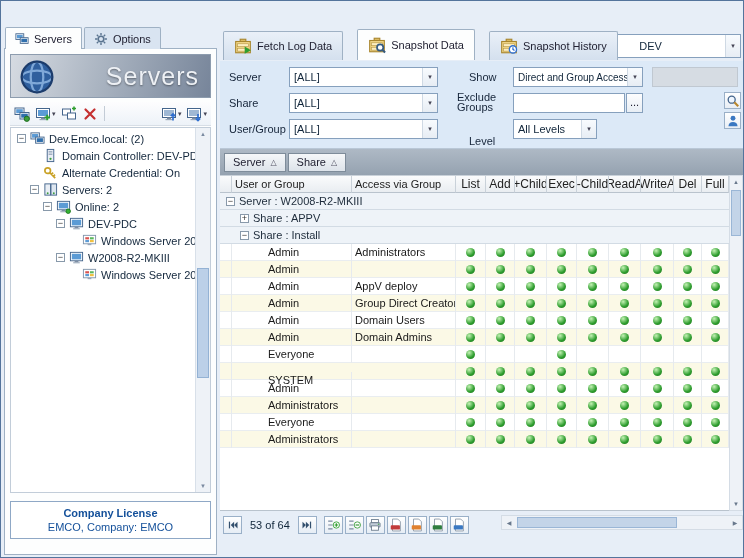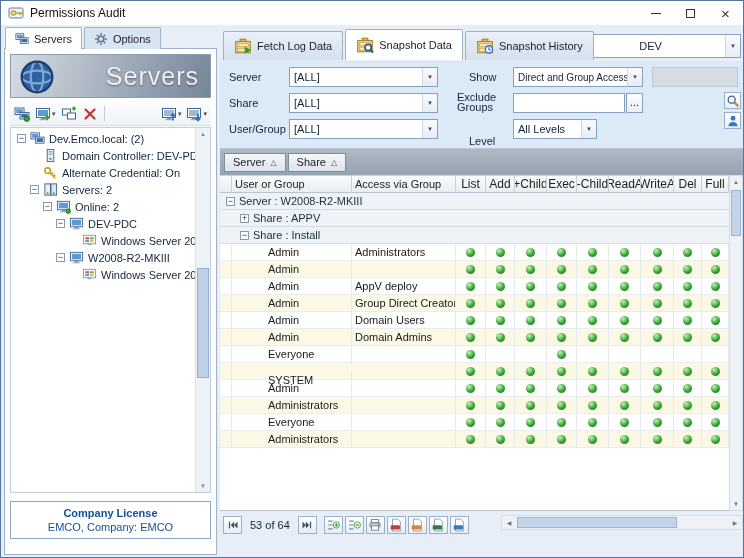--- a/index.html
+++ b/index.html
@@ -47,21 +47,21 @@
   .tree-thumb { position:absolute; left:1px; top:140px; width:12px; height:110px; background:#bcd0e8; border:1px solid #94b2d4; }
 
   .license { position:absolute; left:5px; top:452px; width:201px; height:38px; border:1px solid #8fa8c6; background:#fff; display:flex; flex-direction:column; align-items:center; justify-content:center; gap:2px; }
   .license .l1 { color:#14509a; font-weight:bold; }
   .license .l2 { color:#14509a; }
 
   .splitter { position:absolute; left:216px; top:26px; width:3px; height:526px; }
 
   
   .right-tabs { position:absolute; left:222px; top:28px; display:flex; align-items:flex-end; z-index:3; }
-  .rtab { height:29px; display:flex; align-items:center; gap:5px; padding:0 10px; border:1px solid #9fb1c4; border-bottom:none; border-radius:2px 2px 0 0; background:linear-gradient(#eaf0f8,#d4e0ee); margin-right:2px; color:#223; }
+  .rtab { height:29px; display:flex; align-items:center; gap:5px; padding:0 10px; border:1px solid #9fb1c4; border-bottom:none; border-radius:2px 2px 0 0; background:linear-gradient(#eaf0f8,#d4e0ee); margin-right:14px; color:#223; }
   .rtab.active { background:#fdfefe; height:31px; }
 
   .combo { position:absolute; height:20px; background:#fff; border:1px solid #86a0bd; display:flex; align-items:center; padding-left:4px; }
   .combo .val { flex:1; overflow:hidden; white-space:nowrap; color:#10253a; }
   .combo .val.center { text-align:center; }
   .combo-arrow { flex:0 0 15px; align-self:stretch; display:flex; align-items:center; justify-content:center; font-size:7px; color:#445; border-left:1px solid #cfd9e4; background:linear-gradient(#f8fbfe,#e7edf4); }
   .snapshot-combo { left:570px; top:33px; width:170px; height:24px; }
 
   .filter-panel { position:absolute; left:219px; top:60px; width:523px; height:88px; background:#dce9f7; border-bottom:1px solid #b9c7d6; }
   .f-label { position:absolute; color:#16253a; }
@@ -99,41 +99,20 @@
 
   .h-scroll { position:absolute; left:500px; top:514px; width:242px; height:15px; background:#eef2f7; border:1px solid #d4dce5; display:flex; align-items:center; }
   .h-arrow { width:14px; text-align:center; font-size:6px; color:#68788c; }
   .h-thumb { height:11px; width:160px; background:#c3d4e8; border:1px solid #9ab6d6; margin-left:1px; }
 </style>
 </head>
 <body>
 
 <div id="window">
 
-  <div class="titlebar">
-    <span class="app-icon i16">
-        <svg viewBox="0 0 16 16" xmlns="http://www.w3.org/2000/svg">
-          <rect x="1" y="3" width="14" height="10" rx="1.5" fill="#eef3f9" stroke="#5a7da6"></rect>
-          <circle cx="5.5" cy="8" r="2" fill="none" stroke="#c9a227" stroke-width="1.6"></circle>
-          <path d="M7.5 8h7M12 8v2.2M14 8v1.6" stroke="#c9a227" stroke-width="1.4" fill="none"></path>
-        </svg>
-      </span>
-    <span class="title">Permissions Audit</span>
-    <div class="caption-buttons">
-      <div class="cap-btn">
-          <span class="min-glyph"></span>
-        </div>
-      <div class="cap-btn">
-          <span class="max-glyph"></span>
-        </div>
-      <div class="cap-btn">
-          <span class="close-glyph">×</span>
-        </div>
-    </div>
-  </div>
 
   <div class="left-tabs">
     <div class="ltab active">
       <span class="i14">
           <svg viewBox="0 0 16 16" xmlns="http://www.w3.org/2000/svg">
             <rect x="1" y="2" width="9" height="6.5" fill="#fff" stroke="#44658c"></rect>
             <rect x="2.2" y="3.2" width="6.6" height="4" fill="#5b9bd5"></rect>
             <rect x="6" y="6.5" width="9" height="6.5" fill="#fff" stroke="#44658c"></rect>
             <rect x="7.2" y="7.7" width="6.6" height="4" fill="#2f6fad"></rect>
           </svg>

